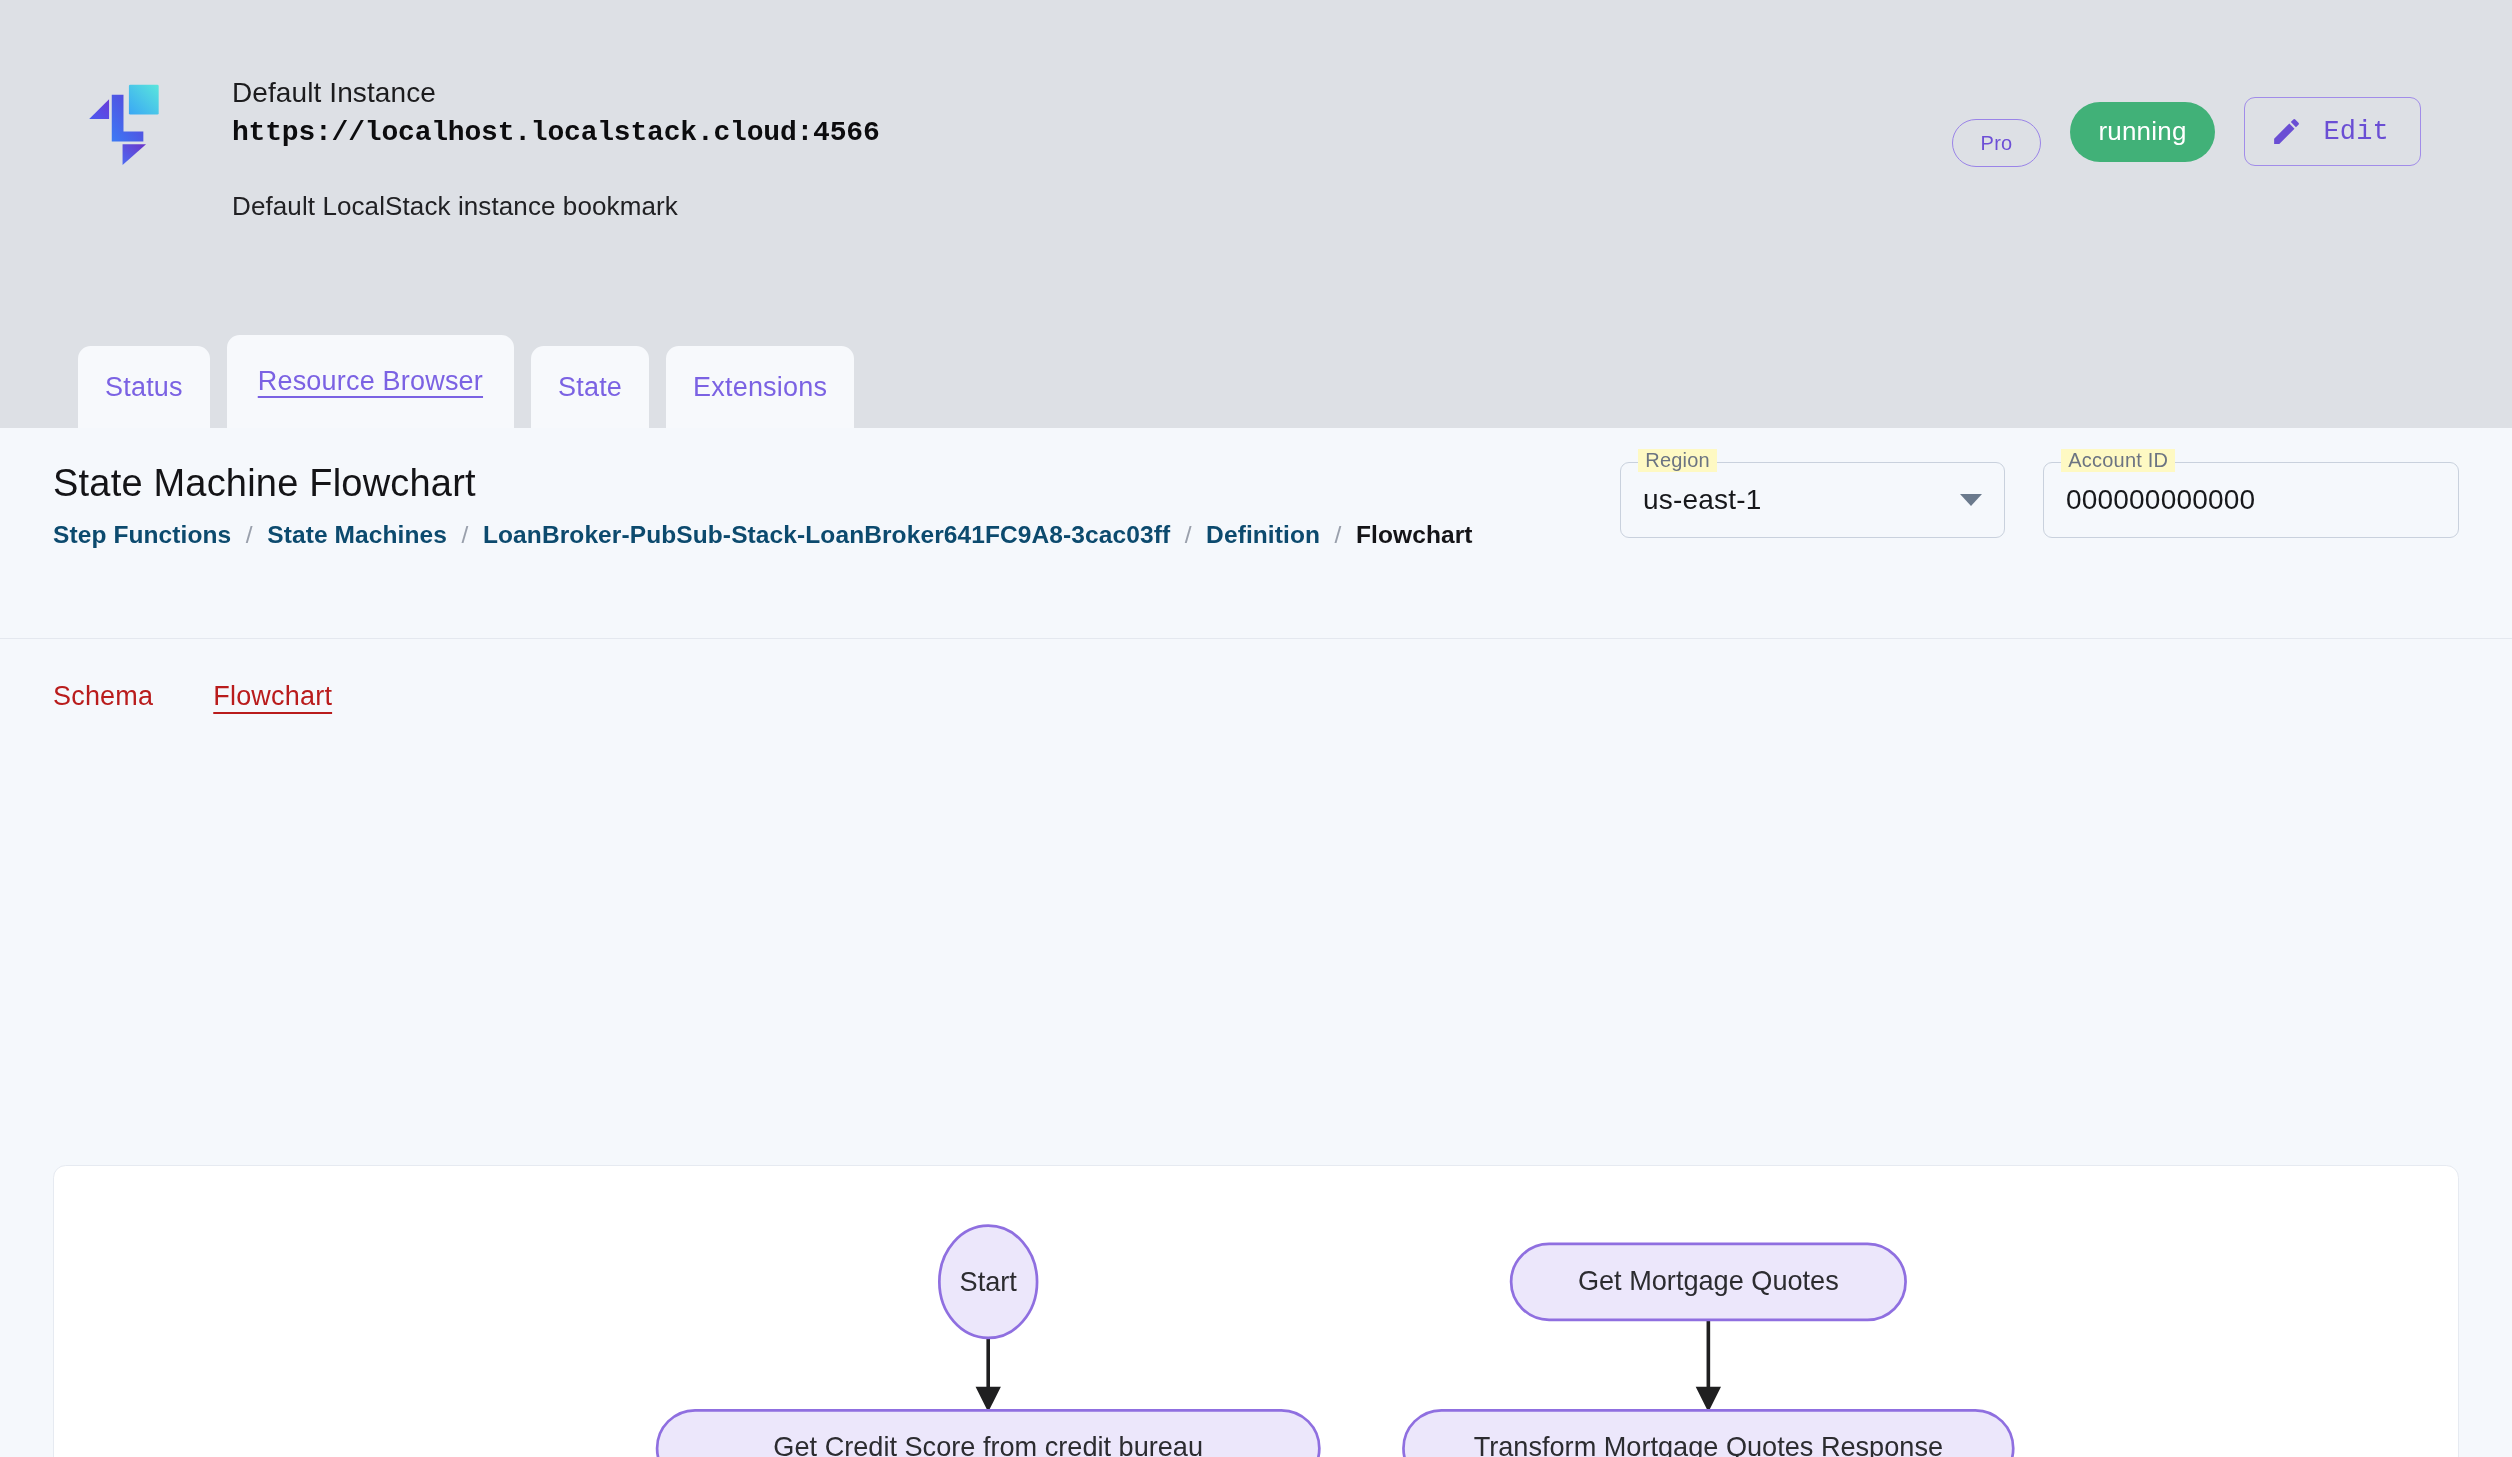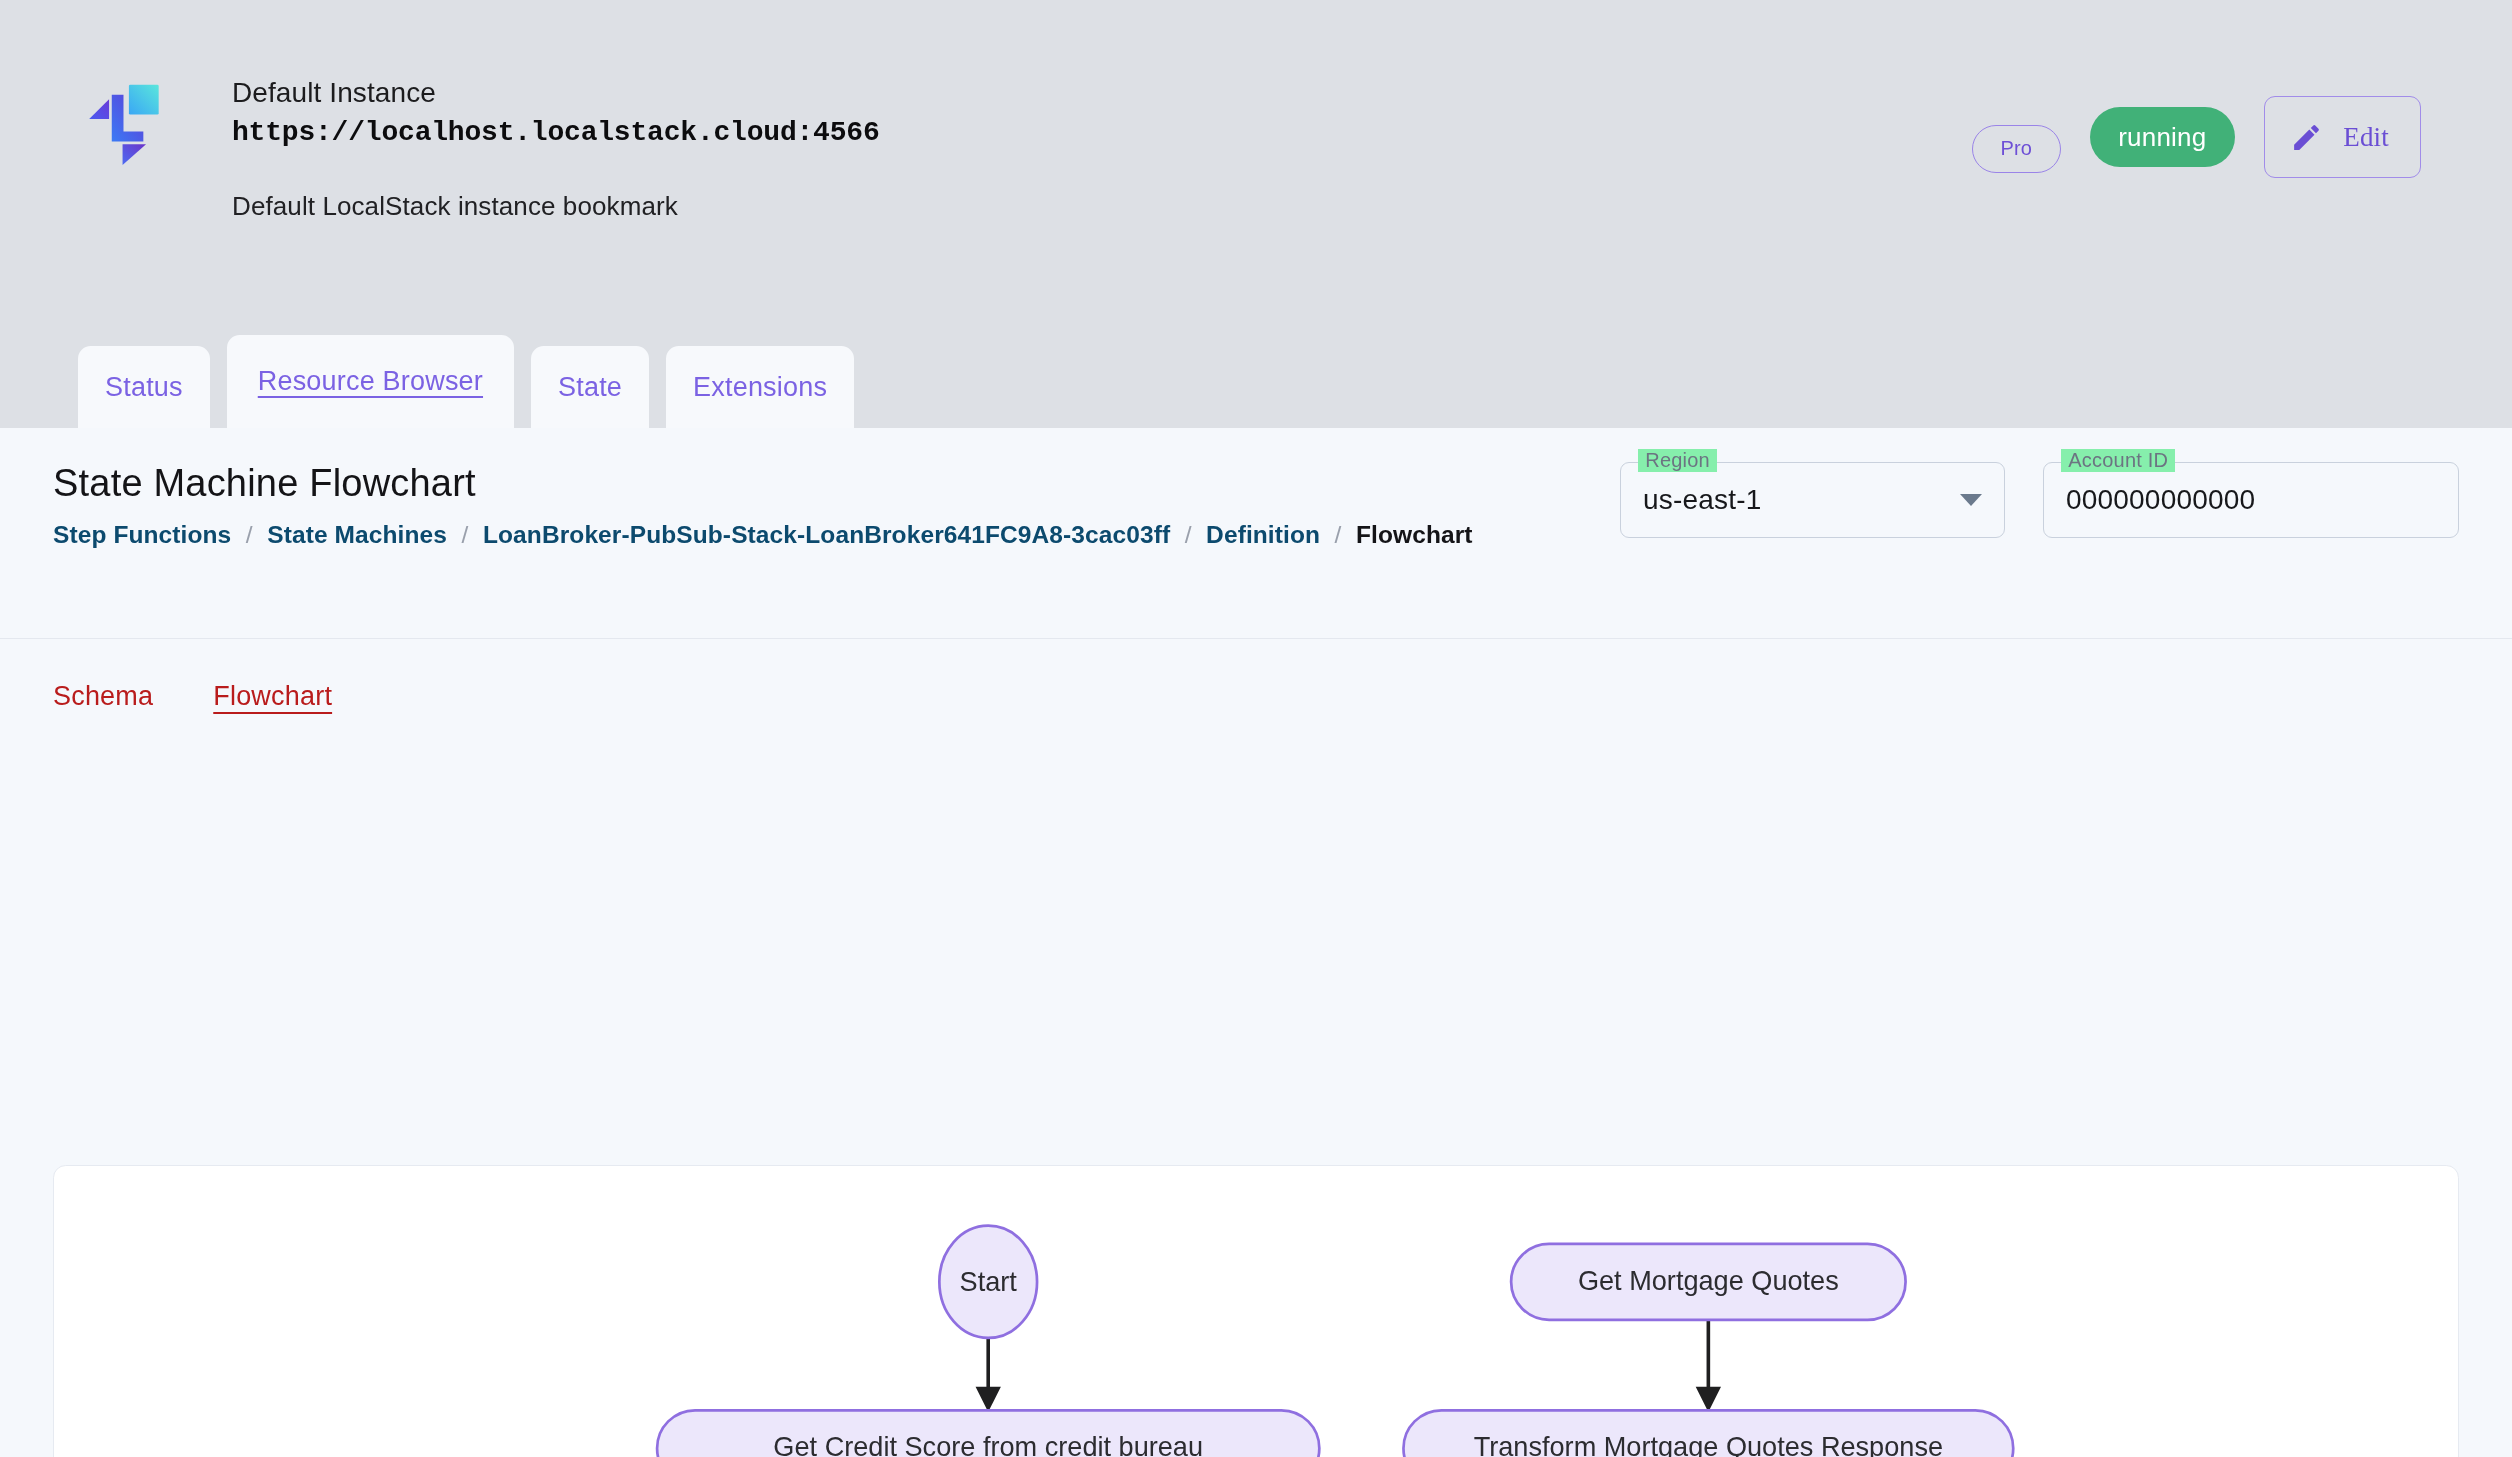--- a/index.html
+++ b/index.html
@@ -101,32 +101,32 @@
     border-radius: 31px;
     color: #ffffff;
     font-size: 26px;
     display: flex;
     align-items: center;
     justify-content: center;
     letter-spacing: 0.2px;
   }
 
   .btn-edit {
-    height: 82px;
+    height: 69px;
     padding: 0 31px 0 25.4px;
     border: 1.8px solid #a18ce9;
     border-radius: 11px;
     background: transparent;
     color: #6a4ed4;
     font-size: 27px;
     display: flex;
     align-items: center;
     gap: 20px;
     cursor: pointer;
-    font-family: Liberation Serif, serif;
+    font-family: Liberation Mono, monospace;
     letter-spacing: 0.2px;
   }
 
   .pencil-icon { width: 33px; height: 33px; display: block; }
 
   
   .tabs-row {
     position: absolute;
     left: 78px;
     bottom: 0;
@@ -212,21 +212,21 @@
     font-size: 28px;
     color: #17181b;
     letter-spacing: 0.2px;
   }
   .field-region { width: 385px; justify-content: space-between; cursor: pointer; }
   .field-account { width: 416px; }
   .field-label {
     position: absolute;
     top: -12.7px;
     left: 18px;
-    background: #86efac;
+    background: #fef9c3;
     padding: 0 7.3px;
     font-size: 20px;
     color: #6c7482;
     letter-spacing: 0.2px;
   }
   .caret-down {
     width: 0; height: 0;
     border-left: 11.8px solid transparent;
     border-right: 11.8px solid transparent;
     border-top: 12.7px solid #6b7a8d;

